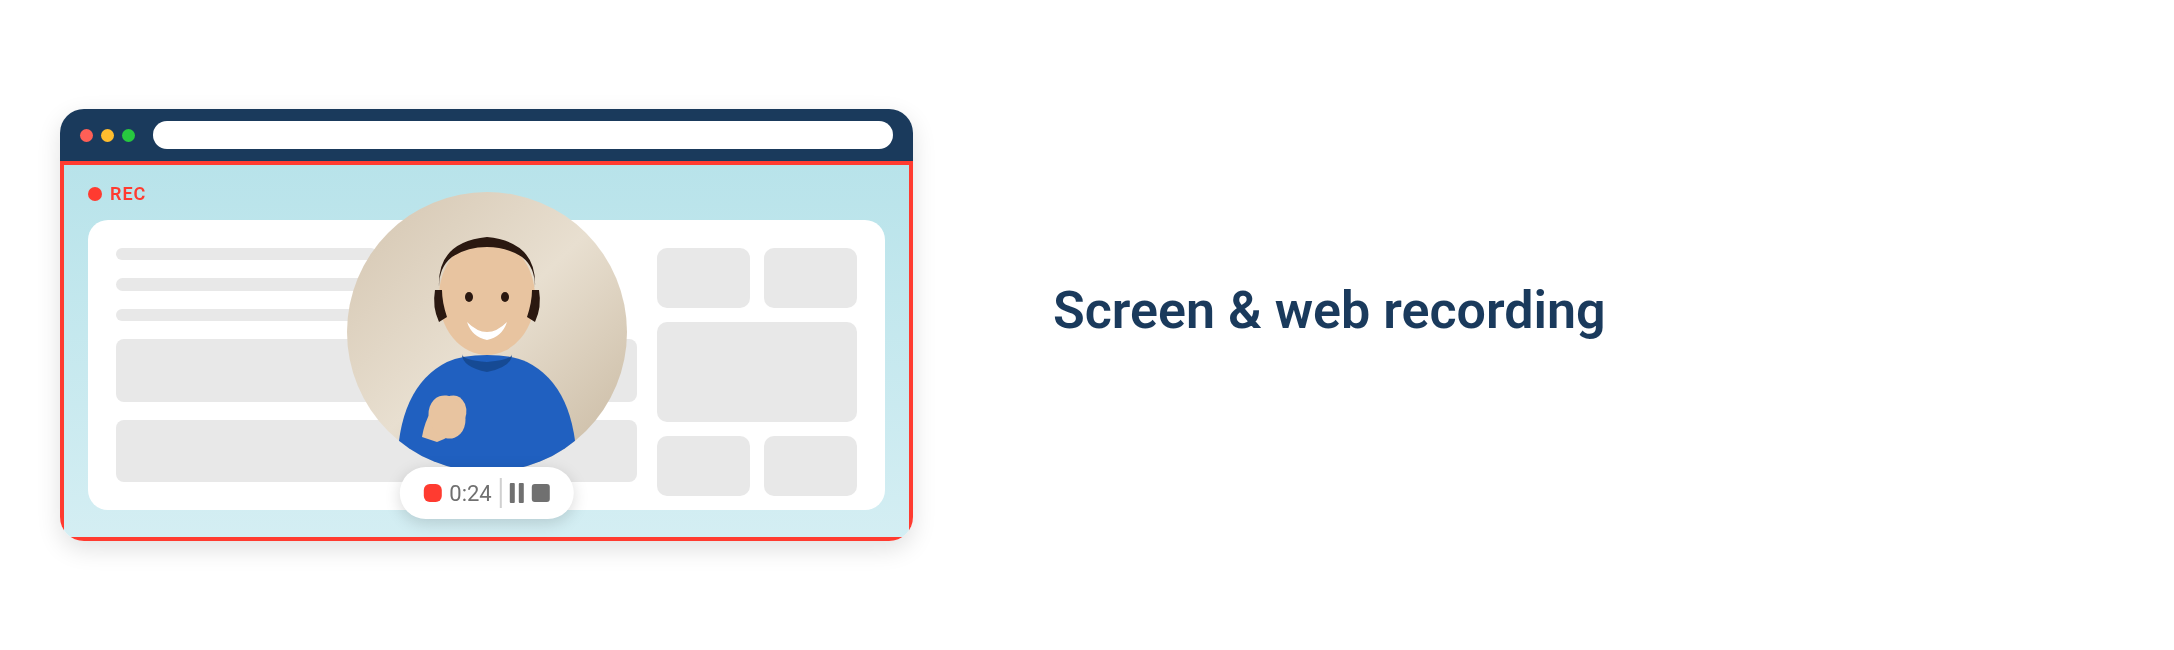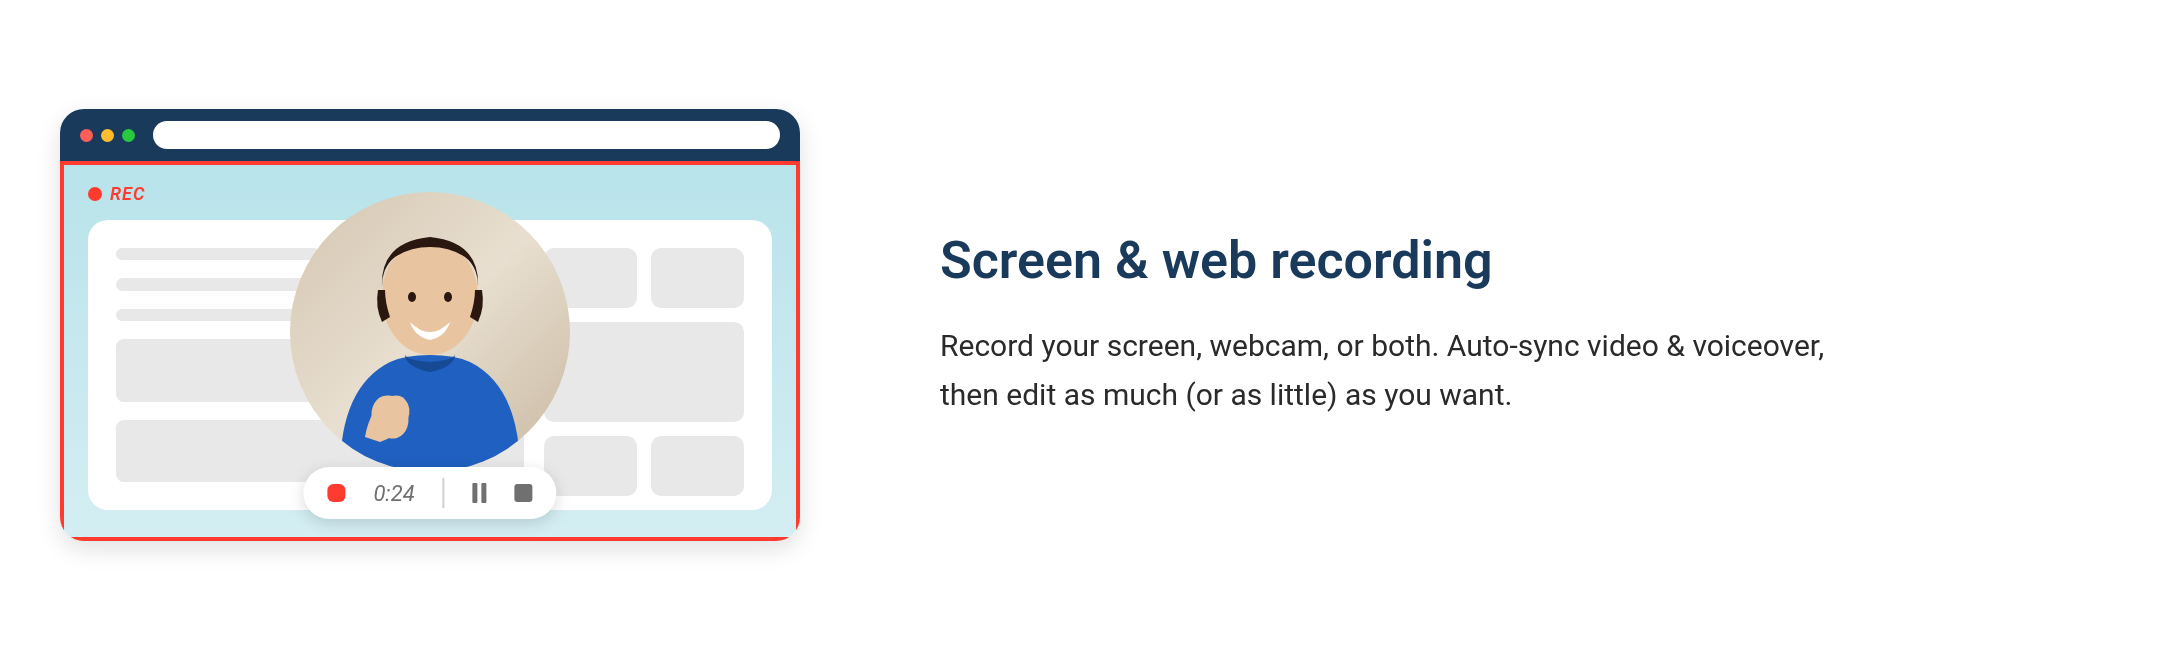--- a/index.html
+++ b/index.html
@@ -14,23 +14,22 @@
       width: 2174px;
       height: 650px;
       display: flex;
       align-items: center;
       padding: 30px 60px;
       gap: 140px;
     }
     
     .illustration-container {
       flex-shrink: 0;
-      width: 740px;
+      width: 853px;
       position: relative;
-      font-style: italic;
     }
     
     .browser-window {
       width: 100%;
       border-radius: 24px;
       overflow: hidden;
       box-shadow: 0 8px 24px rgba(0,0,0,0.12);
       background: #ffffff;
     }
     
@@ -180,21 +179,21 @@
       position: absolute;
       left: 50%;
       bottom: 18px;
       transform: translateX(-50%);
       background: #ffffff;
       border-radius: 30px;
       height: 52px;
       display: flex;
       align-items: center;
       padding: 12px 24px;
-      gap: 28px;
+      gap: 8px;
       box-shadow: 0 4px 16px rgba(0,0,0,0.15);
       z-index: 10;
     }
     
     .control-rec-dot {
       width: 18px;
       height: 18px;
       background: #ff3b30;
       border-radius: 6px;
     }
@@ -318,14 +317,13 @@
           <div class="pause-bar"></div>
         </div>
         <div class="control-stop"></div>
       </div>
     </div>
   </div>
 </div>
 
 <div class="text-content">
   <h2 class="heading">Screen &amp; web recording</h2>
-  <p class="description">Record your screen, webcam, or both. Auto-sync video &amp; voiceover, then edit as much (or as little) as you want.</p>
 </div>
 
 </body></html>

